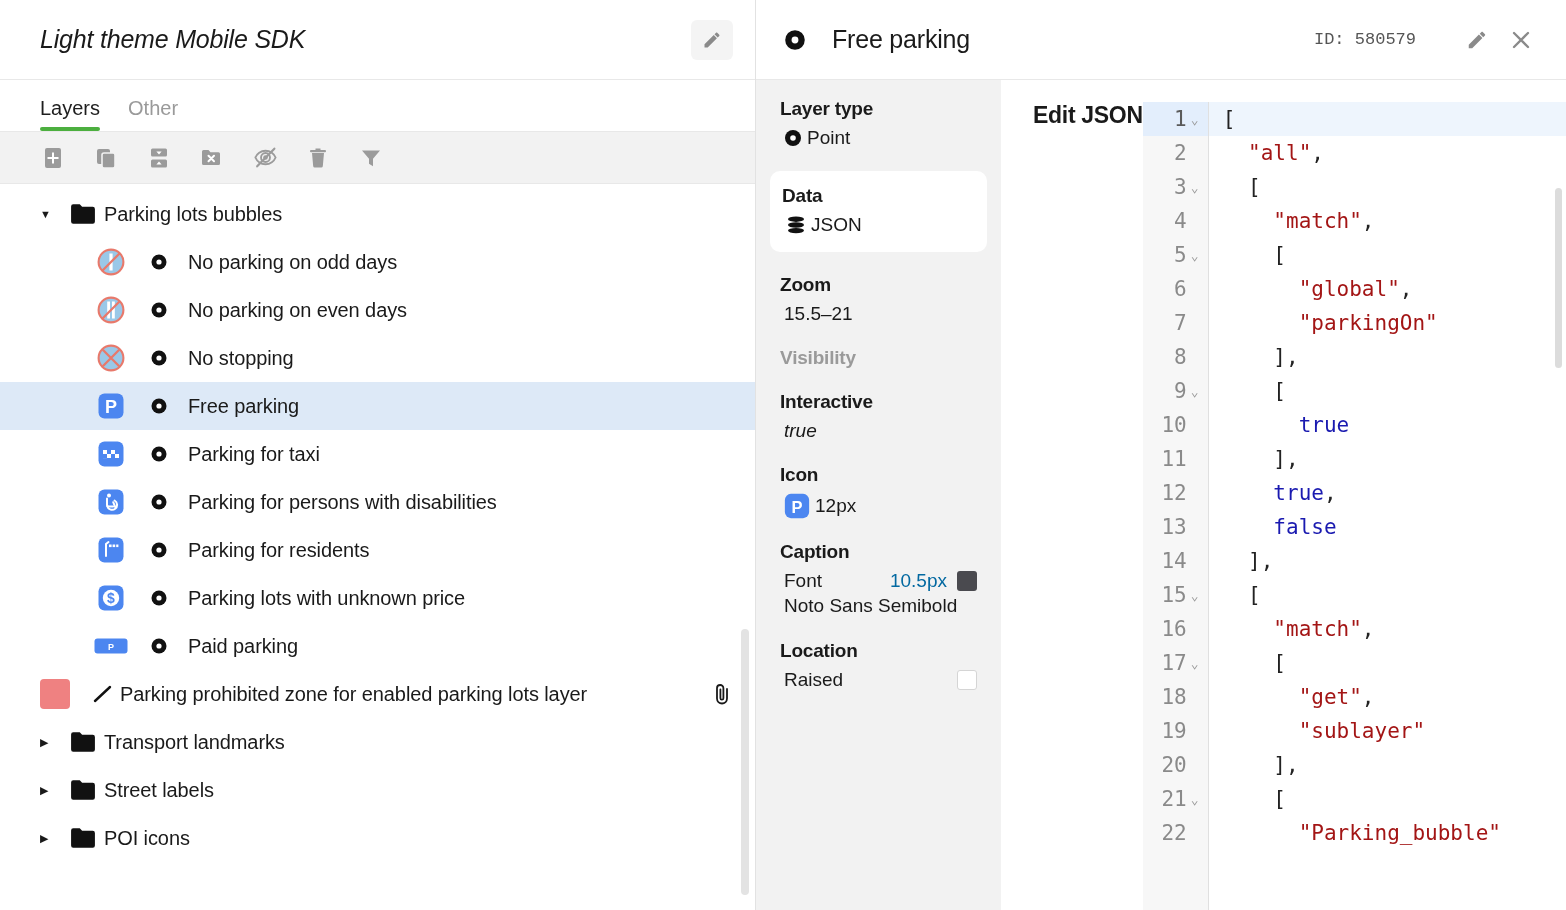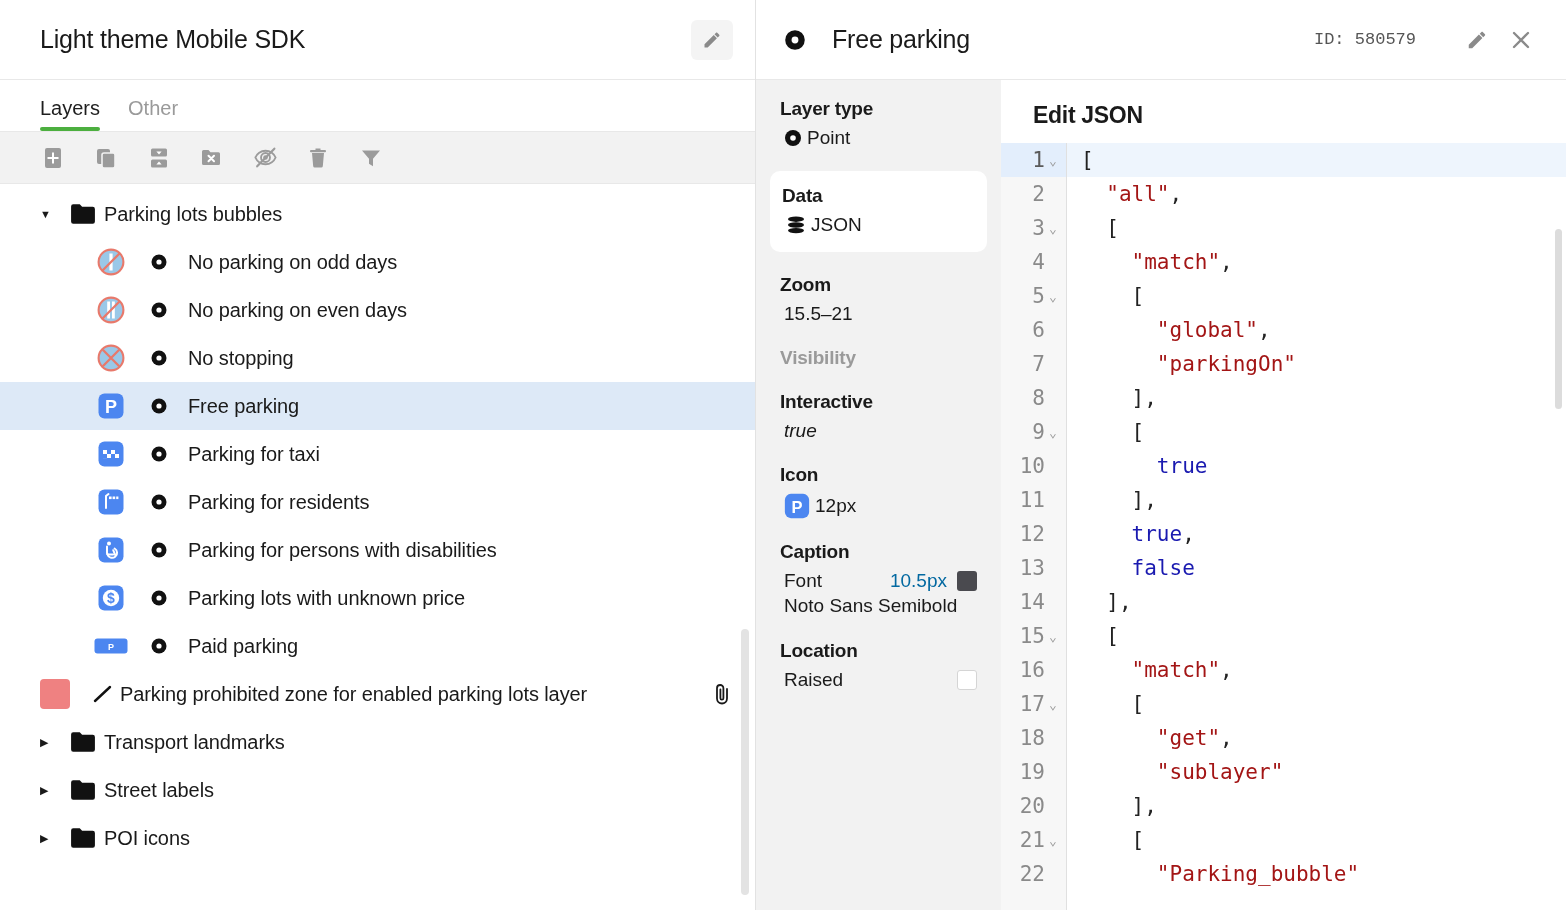--- a/index.html
+++ b/index.html
@@ -17,20 +17,21 @@
     background: #ffffff;
     display: flex; flex-direction: column;
     position: relative;
     border-right: 1px solid #e2e2e2;
   }
   .project-header {
     height: 80px; flex: 0 0 80px;
     display: flex; align-items: center;
     padding: 0 22px 0 40px;
     border-bottom: 1px solid #e8e8e8;
+    font-style: italic;
   }
   .project-title {
     font-size: 25px; color: #1a1a1a; font-weight: 400;
     letter-spacing: -0.2px; flex: 1;
   }
   .icon-btn {
     width: 42px; height: 40px; border-radius: 6px;
     background: #f4f4f4; border: none; cursor: pointer;
     display: flex; align-items: center; justify-content: center;
   }
@@ -144,21 +145,21 @@
   .prop-val.italic { font-style: italic; }
   .prop-inline { display: flex; align-items: center; margin-top: 7px; padding-left: 4px; gap: 10px; }
   .prop-sub { font-size: 19px; color: #1a1a1a; }
   .prop-num { font-size: 19px; color: #0369a1; margin-left: auto; }
   .color-chip { width: 20px; height: 20px; background: #4a4a4f; border-radius: 3px; flex: 0 0 20px; cursor: pointer; }
   .color-chip.white { background: #fff; border: 1px solid #d5d5d5; }
   .font-name { font-size: 19px; color: #1a1a1a; line-height: 1.25; padding-left: 4px; margin-top: 2px; }
 
   .json-pane {
     flex: 1; background: #fff; position: relative; overflow: hidden;
-    padding: 22px 0 0 0; display: flex; flex-direction: column;
+    padding: 22px 0 0 0; display: flex; flex-direction: row;
   }
   .json-title { font-size: 23px; font-weight: bold; color: #1a1a1a; padding-left: 32px; margin-bottom: 14px; letter-spacing: -0.3px; }
   .code-wrap { flex: 1; display: flex; overflow: hidden; position: relative; }
   .gutter {
     width: 66px; flex: 0 0 66px; background: #f7f7f7;
     border-right: 1px solid #e0e0e0; position: relative;
   }
   .gutter-line {
     height: 34px; display: flex; align-items: center; justify-content: flex-end;
     padding-right: 5px; font-family: "DejaVu Sans Mono", monospace;
@@ -357,53 +358,53 @@
             </svg>
         </div>
         <div class="layer-name row-gap">Parking for taxi</div>
       </div>
 
       <div class="layer-row">
         <div class="twisty-spacer"></div>
         <div class="sign-ico">
           <svg width="30" height="30" viewBox="0 0 30 30">
             <rect x="2.5" y="2.5" width="25" height="25" rx="6" fill="#4c86f0"></rect>
+            <circle cx="13" cy="8.6" r="2" fill="#fff"></circle>
+            <path d="M11 11.5v6.2c0 1 .8 1.8 1.8 1.8h4.3" stroke="#fff" stroke-width="2" fill="none" stroke-linecap="round"></path>
+            <path d="M18.6 13.5a5 5 0 11-7.3 5.8" stroke="#fff" stroke-width="2" fill="none" stroke-linecap="round"></path>
+            <path d="M17.2 15.2l2.2 5.2" stroke="#fff" stroke-width="2" stroke-linecap="round"></path>
+          </svg>
+        </div>
+        <div class="point-ico">
+          <svg width="18" height="18" viewBox="0 0 18 18">
+              <circle cx="9" cy="9" r="7.5" fill="#111"></circle>
+              <circle cx="9" cy="9" r="2.6" fill="#fff"></circle>
+            </svg>
+        </div>
+        <div class="layer-name row-gap">Parking for persons with disabilities</div>
+      </div>
+
+      <div class="layer-row">
+        <div class="twisty-spacer"></div>
+        <div class="sign-ico">
+          <svg width="30" height="30" viewBox="0 0 30 30">
+            <rect x="2.5" y="2.5" width="25" height="25" rx="6" fill="#4c86f0"></rect>
             <path d="M10 21V9l2.5-2" stroke="#fff" stroke-width="2" fill="none" stroke-linecap="round"></path>
             <rect x="13" y="9.5" width="2.6" height="2.6" fill="#fff"></rect>
             <rect x="16.6" y="9.5" width="2.6" height="2.6" fill="#fff"></rect>
             <rect x="20.2" y="9.5" width="2.2" height="2.6" fill="#fff"></rect>
           </svg>
         </div>
         <div class="point-ico">
           <svg width="18" height="18" viewBox="0 0 18 18">
               <circle cx="9" cy="9" r="7.5" fill="#111"></circle>
               <circle cx="9" cy="9" r="2.6" fill="#fff"></circle>
             </svg>
         </div>
         <div class="layer-name row-gap">Parking for residents</div>
-      </div>
-
-      <div class="layer-row">
-        <div class="twisty-spacer"></div>
-        <div class="sign-ico">
-          <svg width="30" height="30" viewBox="0 0 30 30">
-            <rect x="2.5" y="2.5" width="25" height="25" rx="6" fill="#4c86f0"></rect>
-            <circle cx="13" cy="8.6" r="2" fill="#fff"></circle>
-            <path d="M11 11.5v6.2c0 1 .8 1.8 1.8 1.8h4.3" stroke="#fff" stroke-width="2" fill="none" stroke-linecap="round"></path>
-            <path d="M18.6 13.5a5 5 0 11-7.3 5.8" stroke="#fff" stroke-width="2" fill="none" stroke-linecap="round"></path>
-            <path d="M17.2 15.2l2.2 5.2" stroke="#fff" stroke-width="2" stroke-linecap="round"></path>
-          </svg>
-        </div>
-        <div class="point-ico">
-          <svg width="18" height="18" viewBox="0 0 18 18">
-              <circle cx="9" cy="9" r="7.5" fill="#111"></circle>
-              <circle cx="9" cy="9" r="2.6" fill="#fff"></circle>
-            </svg>
-        </div>
-        <div class="layer-name row-gap">Parking for persons with disabilities</div>
       </div>
 
       <div class="layer-row">
         <div class="twisty-spacer"></div>
         <div class="sign-ico">
           <svg width="30" height="30" viewBox="0 0 30 30">
             <rect x="2.5" y="2.5" width="25" height="25" rx="6" fill="#4c86f0"></rect>
             <circle cx="15" cy="15" r="8.2" fill="#fff"></circle>
             <text x="15" y="20.4" font-family="Liberation Sans, sans-serif" font-size="14" font-weight="bold" fill="#4c86f0" text-anchor="middle">$</text>
           </svg>

